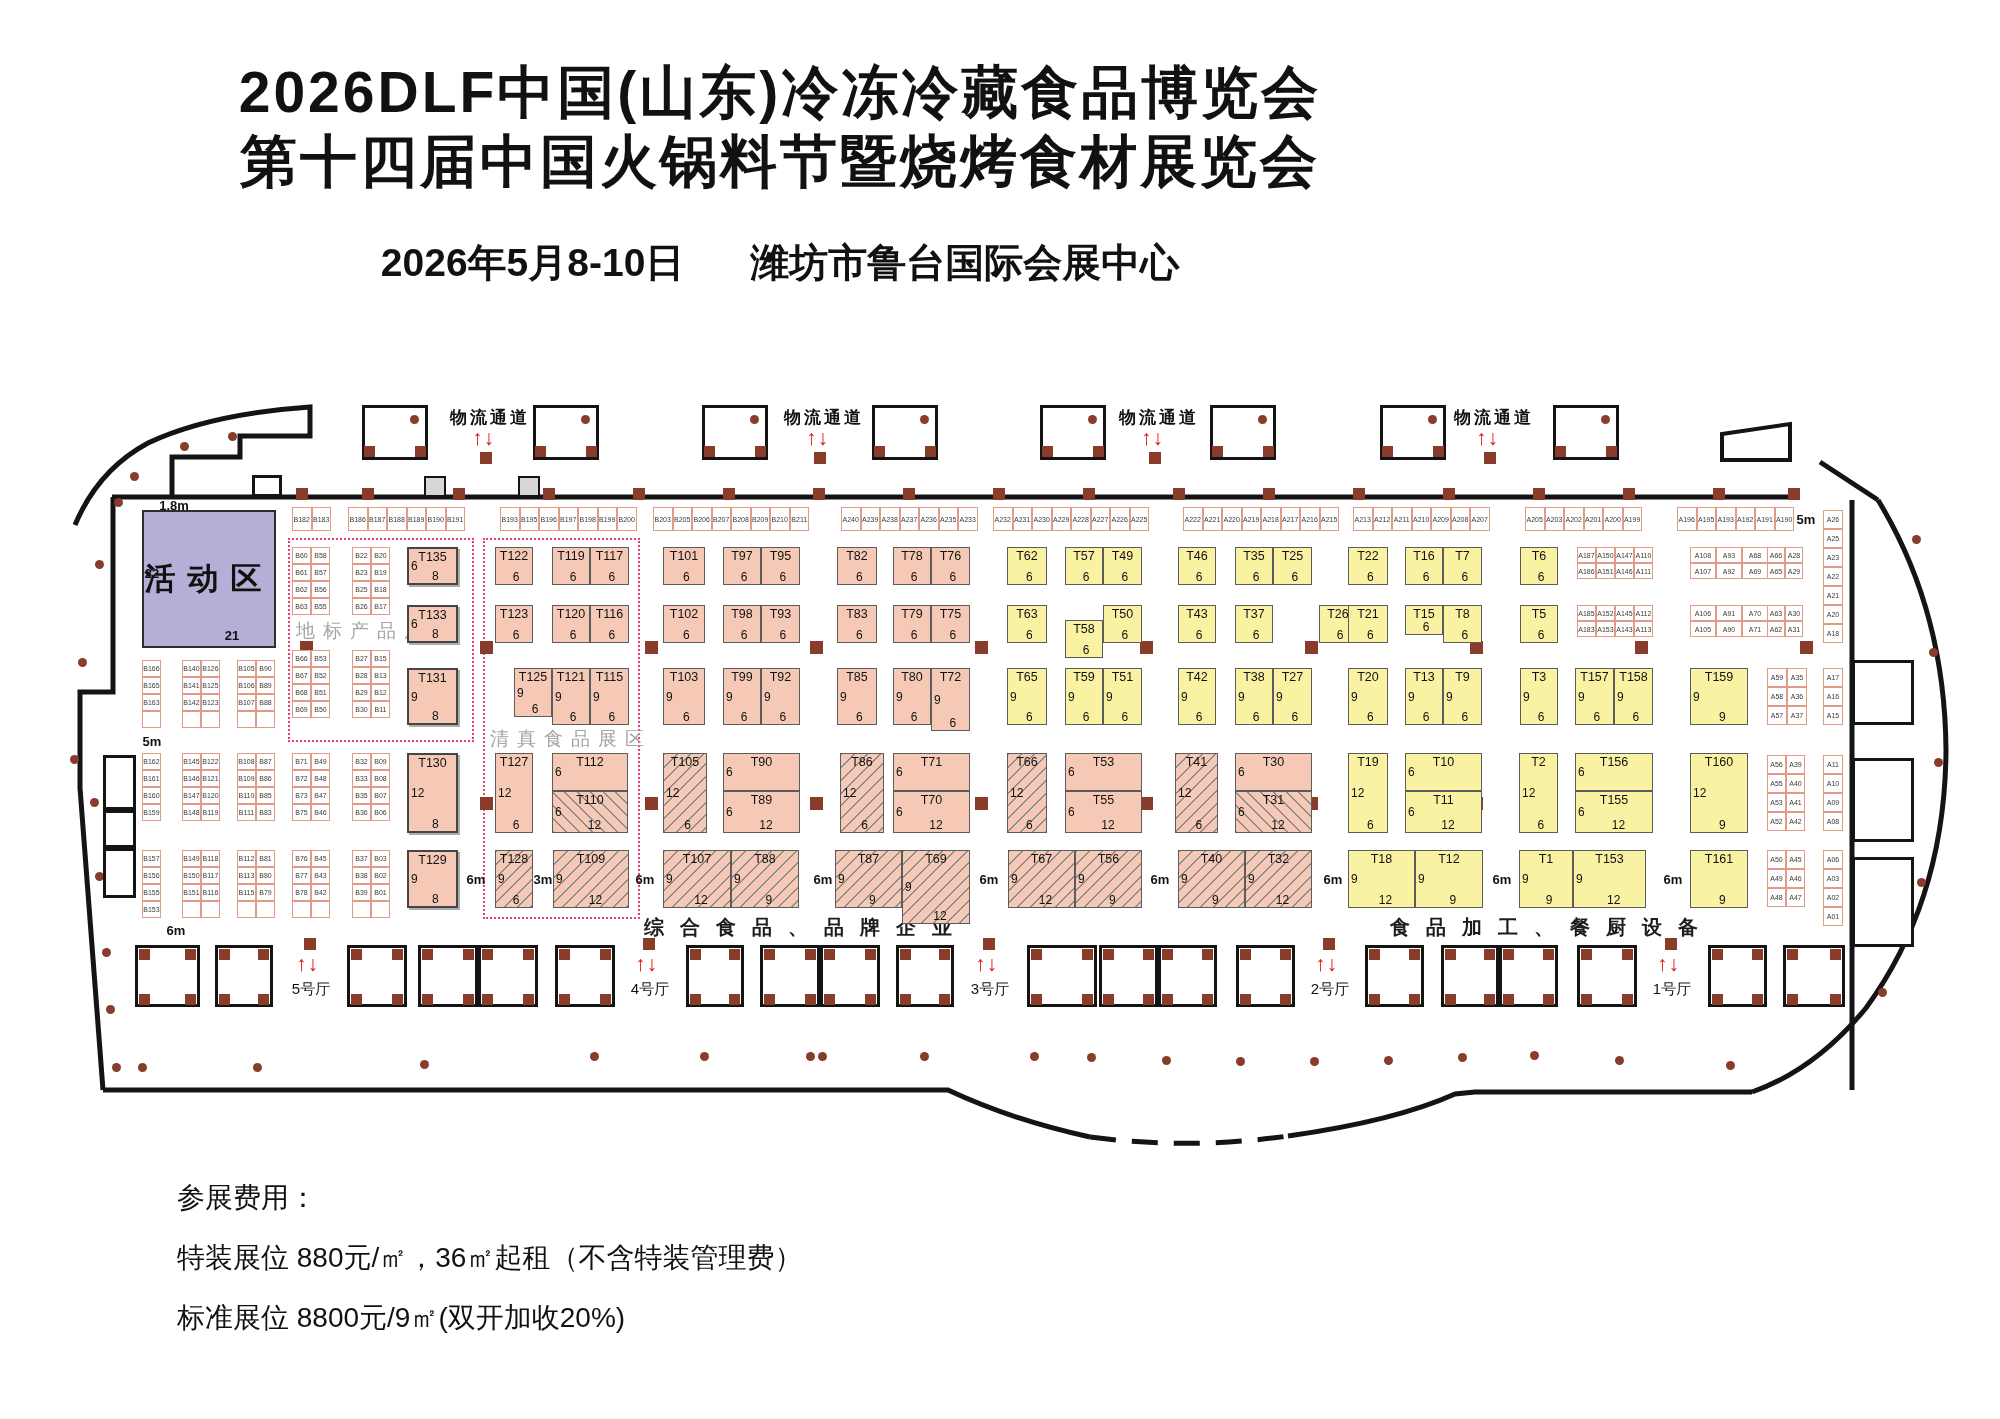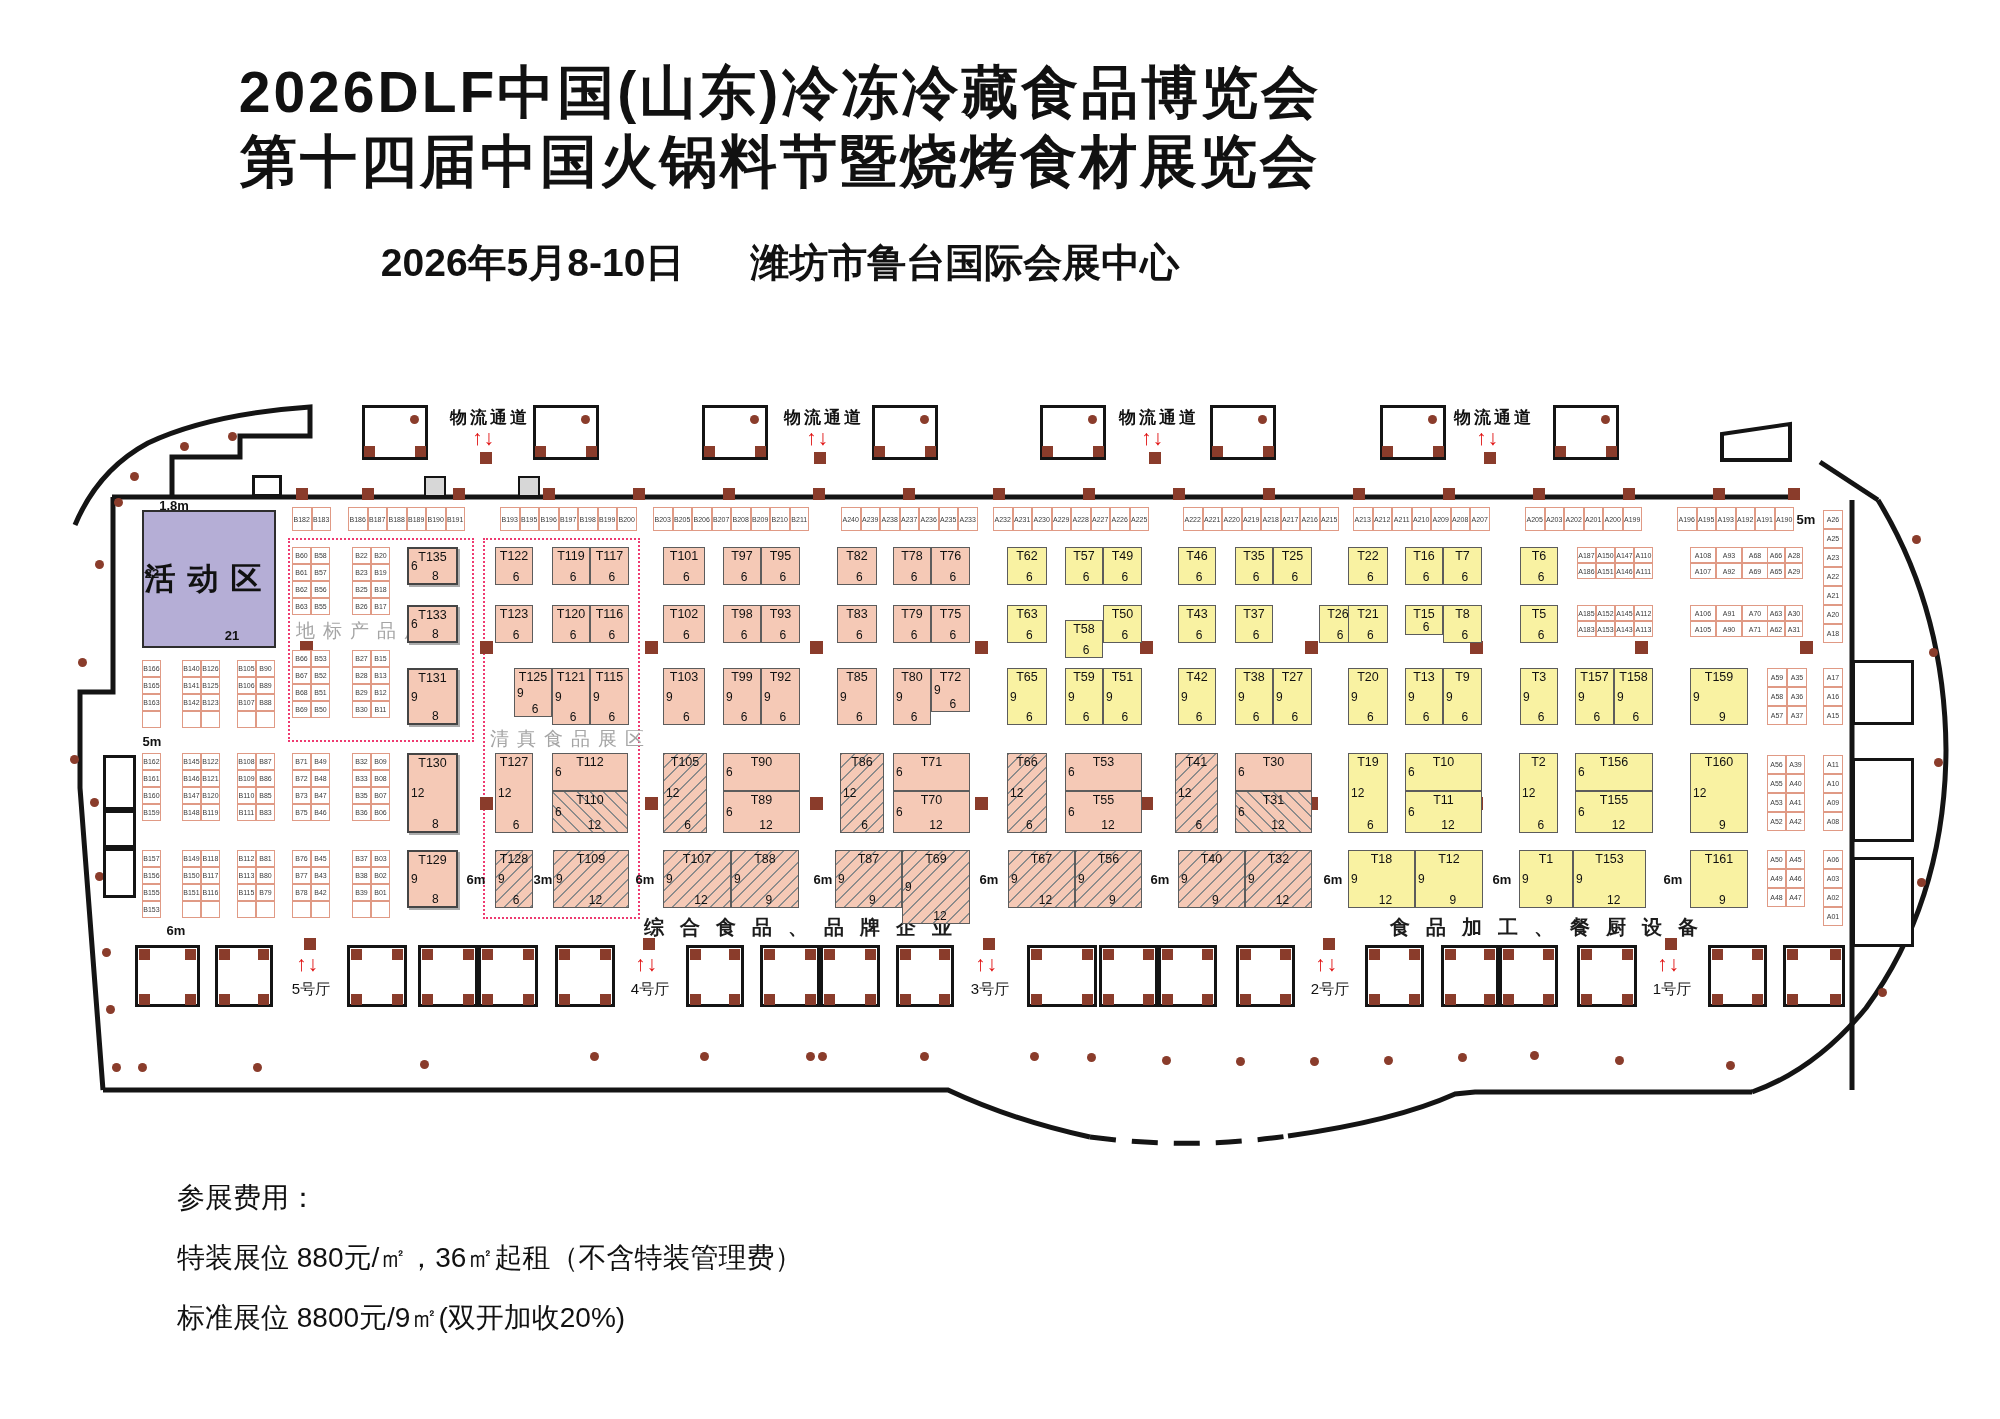--- a/index.html
+++ b/index.html
@@ -657,21 +657,21 @@
       <div class="booth" style="left: 837px; top: 668px; width: 40px; height: 57px;">
         <span class="bid">T85</span>
         <span class="bs">9</span>
         <span class="bb">6</span>
       </div>
       <div class="booth" style="left: 893px; top: 668px; width: 38px; height: 57px;">
         <span class="bid">T80</span>
         <span class="bs">9</span>
         <span class="bb">6</span>
       </div>
-      <div class="booth" style="left: 931px; top: 668px; width: 39px; height: 44px;">
+      <div class="booth" style="left: 931px; top: 668px; width: 39px; height: 63px;">
         <span class="bid">T72</span>
         <span class="bs">9</span>
         <span class="bb">6</span>
       </div>
       <div class="booth htf" style="left: 840px; top: 753px; width: 44px; height: 80px;">
         <span class="bid">T86</span>
         <span class="bs">12</span>
         <span class="bb">6</span>
       </div>
       <div class="booth" style="left: 893px; top: 753px; width: 77px; height: 38px;">

